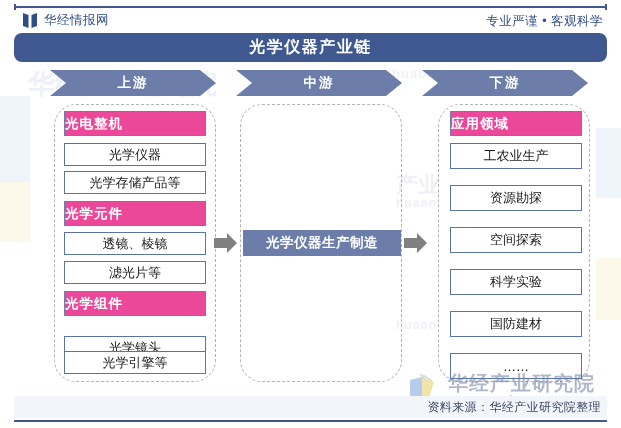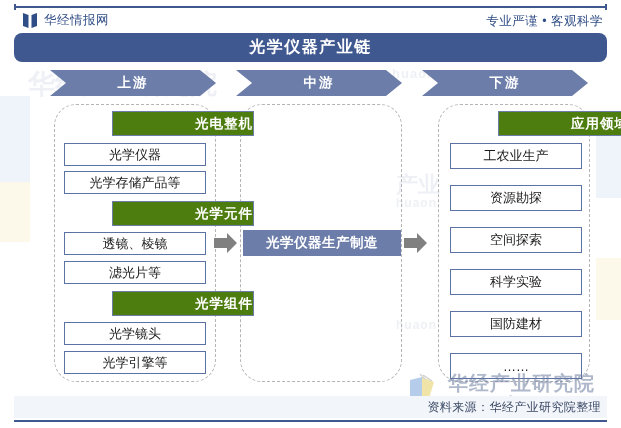--- a/index.html
+++ b/index.html
@@ -151,27 +151,26 @@
     border-radius: 22px;
     box-sizing: border-box;
   }
   .panel-up   { left: 54px;  width: 162px; }
   .panel-mid  { left: 240px; width: 162px; }
   .panel-down { left: 438px; width: 152px; }
 
   
   .hdr-box {
     position: absolute;
-    background: #4d7c0f;
+    background: #ec4899;
     border: 1px solid #6b7da8;
     box-sizing: border-box;
     display: flex;
     align-items: center;
-    justify-content: flex-end;
-    margin-left: 48px;
+    justify-content: flex-start;
   }
   .hdr-box span {
     color: #ffffff;
     font-size: 13.5px;
     font-weight: bold;
     letter-spacing: 1px;
     white-space: nowrap;
   }
   .item-box {
     position: absolute;
@@ -334,21 +333,21 @@
   <div class="item-box L" style="top:232px; height:23px;">
     <span>透镜、棱镜</span>
   </div>
   <div class="item-box L" style="top:261px; height:23px;">
     <span>滤光片等</span>
   </div>
 
   <div class="hdr-box L" style="top:291px; height:25px;">
     <span>光学组件</span>
   </div>
-  <div class="item-box L" style="top:322px; height:23px;">
+  <div class="item-box L" style="top:336px; height:23px;">
     <span>光学镜头</span>
   </div>
   <div class="item-box L" style="top:351px; height:23px;">
     <span>光学引擎等</span>
   </div>
 
   <div class="proc-box">
     <span>光学仪器生产制造</span>
   </div>
 

